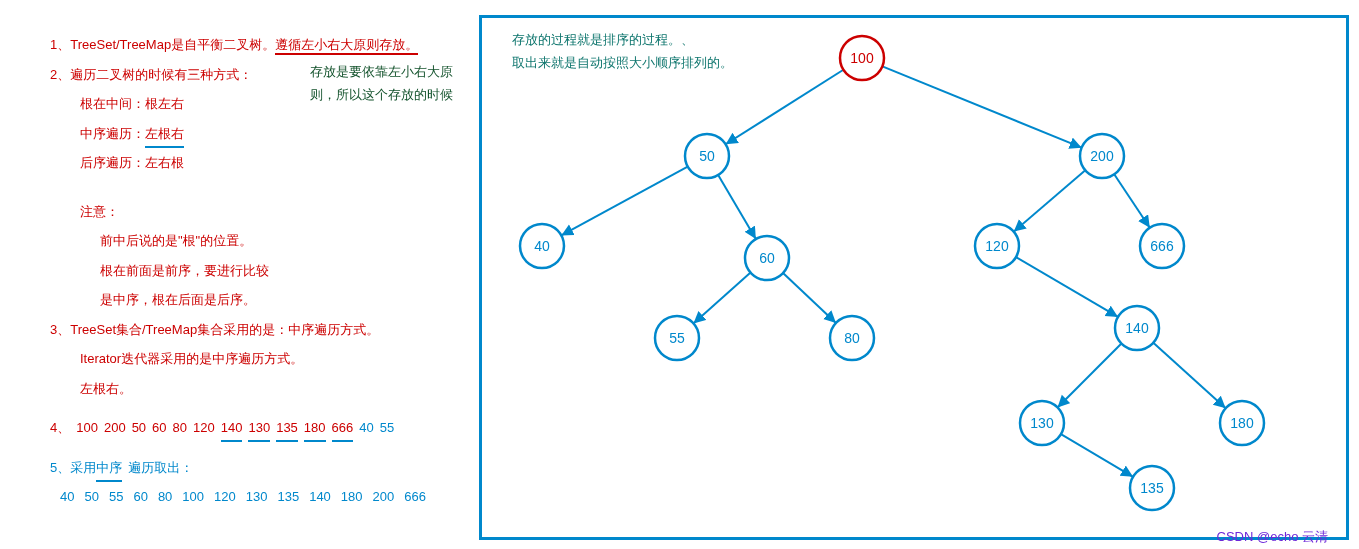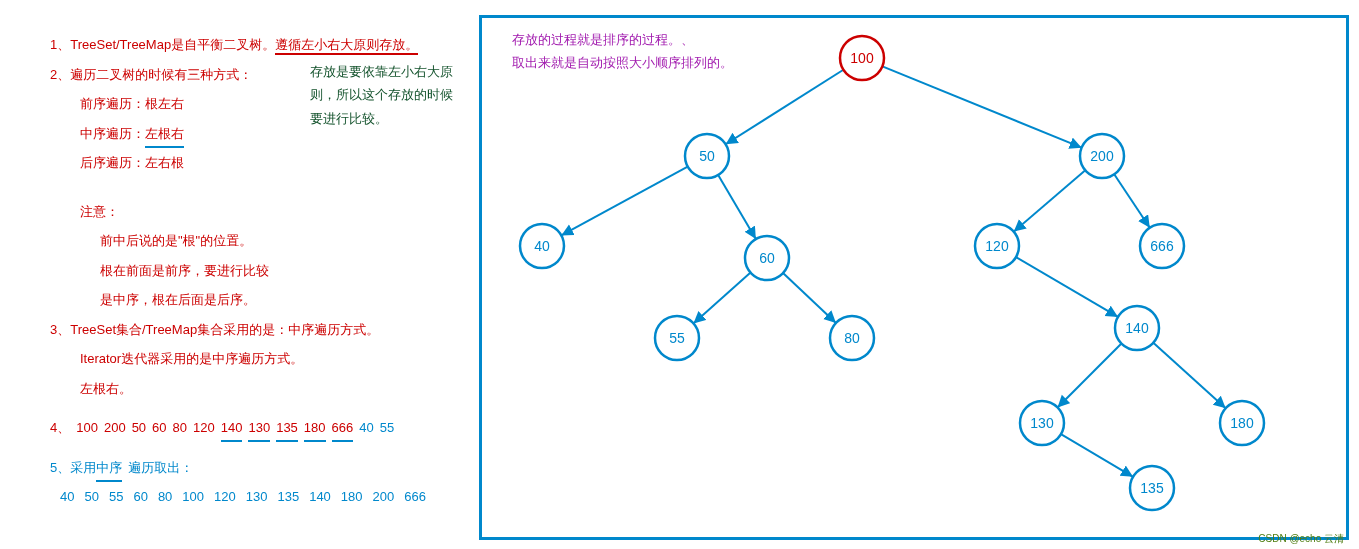--- a/index.html
+++ b/index.html
@@ -40,45 +40,45 @@
       left: 479px;
       top: 15px;
       width: 870px;
       height: 525px;
       border: 3px solid #0088cc;
     }
     .tree-header {
       position: absolute;
       left: 30px;
       top: 10px;
-      color: #a21caf;
+      color: #0f766e;
       line-height: 1.8;
     }
     .tree-svg {
       position: absolute;
       left: 0; top: 0;
       width: 100%; height: 100%;
     }
     .watermark {
       position: absolute;
-      right: 15px;
+      right: 31px;
       bottom: 3px;
-      color: #4d7c0f;
-      font-size: 10px;
+      color: #6d28d9;
+      font-size: 13px;
     }
   </style>
 </head>
 <body>
 
 <div class="left-panel">
   <div class="line red">
     <span>1、TreeSet/TreeMap是自平衡二叉树。</span><span class="underline-red">遵循左小右大原则存放。</span>
   </div>
   <div class="line red">2、遍历二叉树的时候有三种方式：</div>
-  <div class="line red indent1">前序遍历：根左右</div>
+  <div class="line red indent1">根在中间：根左右</div>
   <div class="line red indent1">
     <span>中序遍历：</span><span class="underline-blue">左根右</span>
   </div>
   <div class="line red indent1">后序遍历：左右根</div>
   <div style="height:12px"></div>
   <div class="line red indent1">注意：</div>
   <div class="line red indent2">前中后说的是"根"的位置。</div>
   <div class="line red indent2">根在前面是前序，要进行比较</div>
   <div class="line red indent2">是中序，根在后面是后序。</div>
   <div class="line red">3、TreeSet集合/TreeMap集合采用的是：中序遍历方式。</div>
@@ -88,21 +88,20 @@
   <div class="line red seq" id="seq4"><span>4、</span><span>100</span><span>200</span><span>50</span><span>60</span><span>80</span><span>120</span><span class="underline-blue">140</span><span class="underline-blue">130</span><span class="underline-blue">135</span><span class="underline-blue">180</span><span class="underline-blue">666</span><span class="blue">40</span><span class="blue">55</span></div>
 
   <div class="line blue seq">
     <span class="blue">5、采用<span class="underline-blue">中序</span>遍历取出：</span>
   </div>
   <div class="line blue" id="seq5" style="margin-left:10px;"><span style="margin-right: 10px;">40</span><span style="margin-right: 10px;">50</span><span style="margin-right: 10px;">55</span><span style="margin-right: 10px;">60</span><span style="margin-right: 10px;">80</span><span style="margin-right: 10px;">100</span><span style="margin-right: 10px;">120</span><span style="margin-right: 10px;">130</span><span style="margin-right: 10px;">135</span><span style="margin-right: 10px;">140</span><span style="margin-right: 10px;">180</span><span style="margin-right: 10px;">200</span><span style="margin-right: 10px;">666</span></div>
 
   <div class="blue-note">
     <div>存放是要依靠左小右大原</div>
     <div>则，所以这个存放的时候</div>
-    <div>要进行比较。</div>
   </div>
 </div>
 
 <div class="tree-box">
   <div class="tree-header">
     <div>存放的过程就是排序的过程。、</div>
     <div>取出来就是自动按照大小顺序排列的。</div>
   </div>
   <svg class="tree-svg" id="tree-svg">
       <defs>

